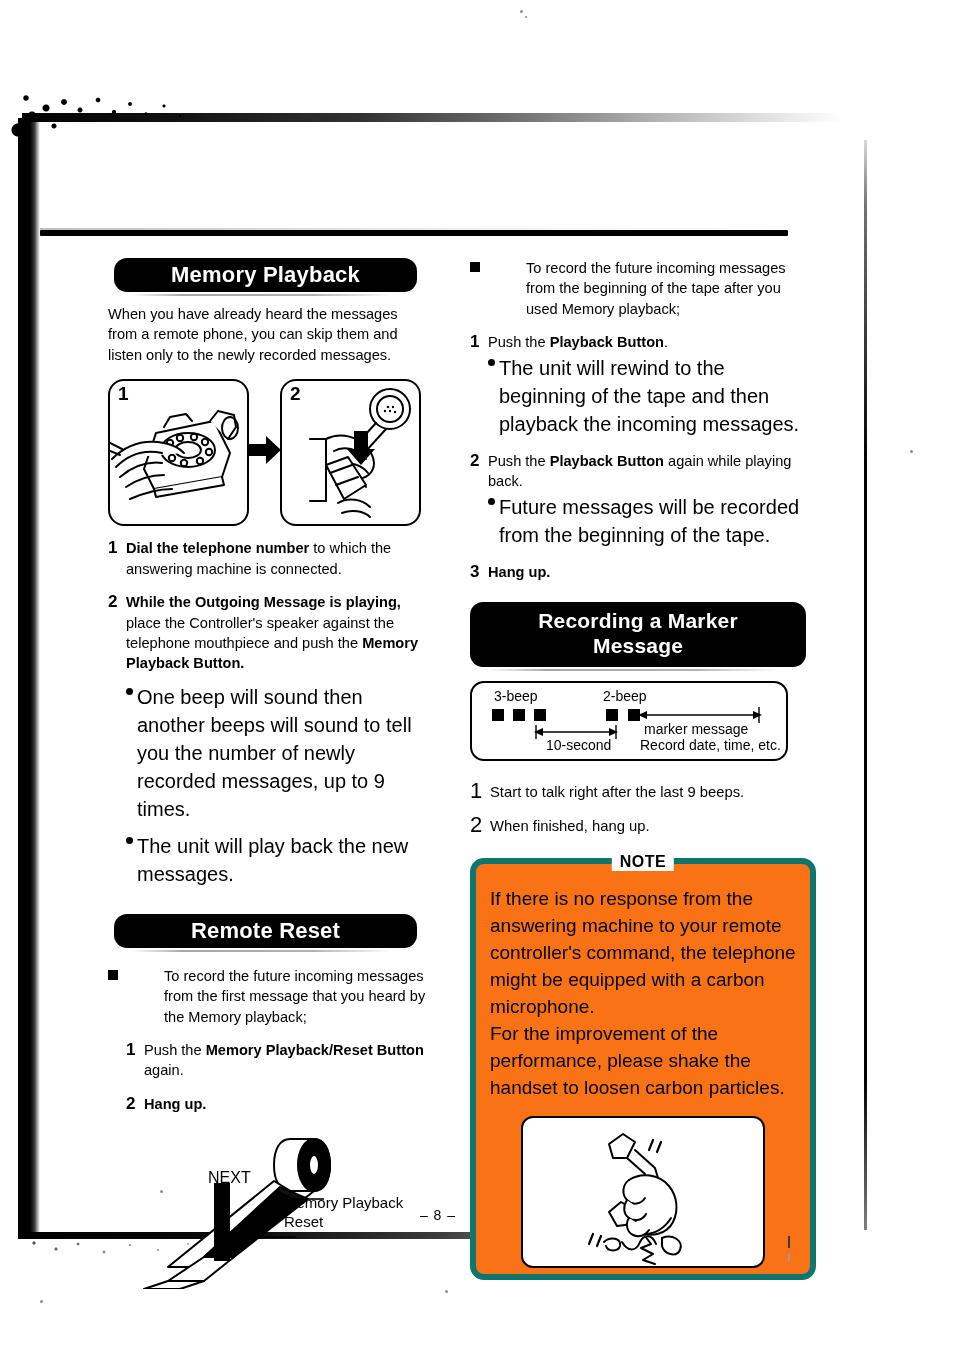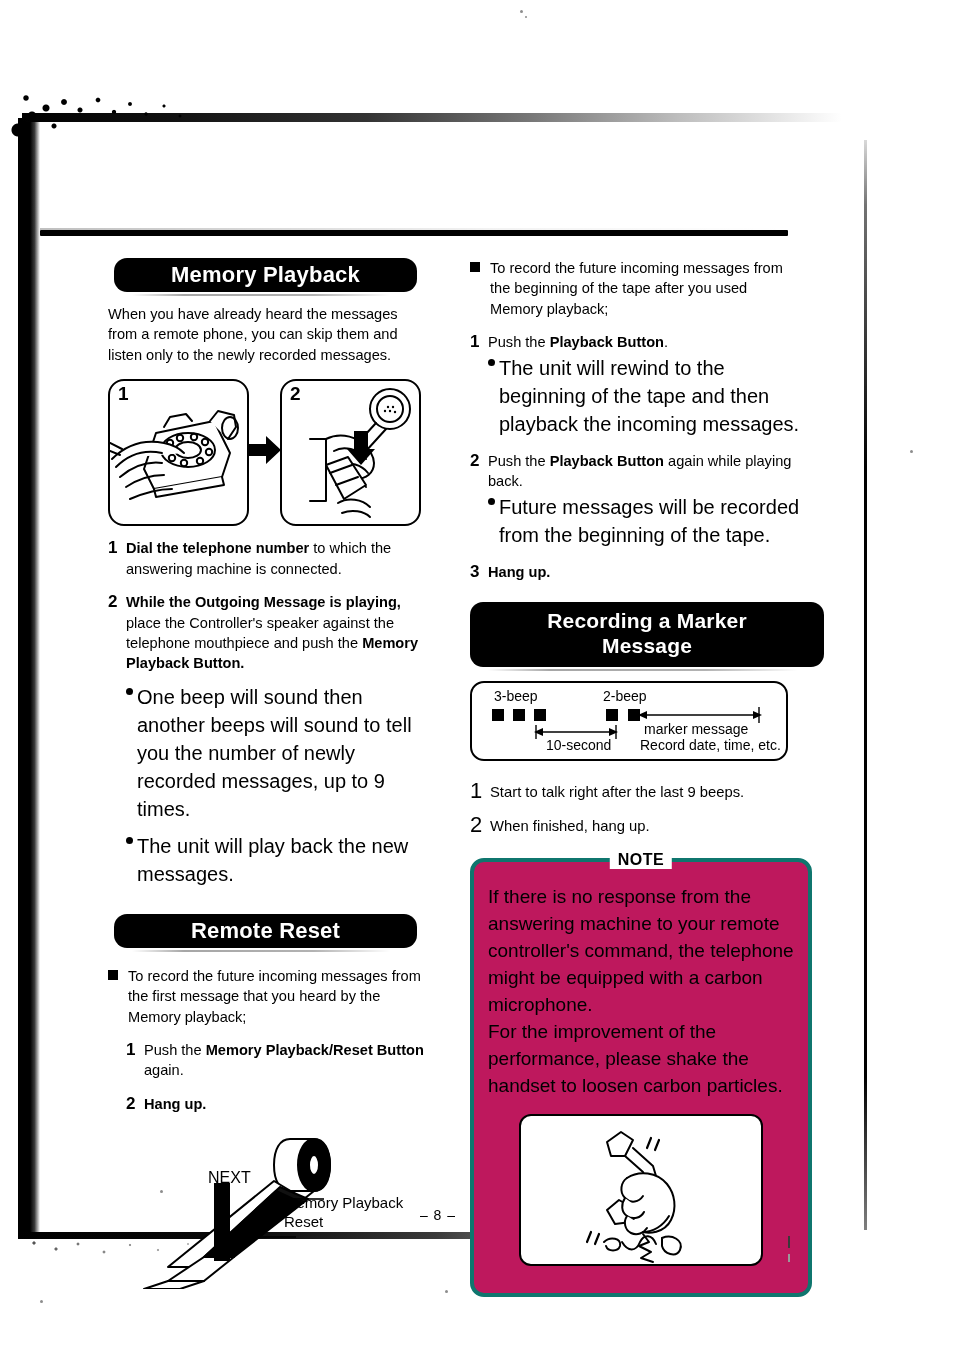--- a/index.html
+++ b/index.html
@@ -76,21 +76,21 @@
   .col-left{left:108px;width:318px;}
   .col-right{left:470px;width:330px;}
 
   
   .pill{
     background:#000;color:#fff;border-radius:13px;
     font-weight:bold;text-align:center;
     letter-spacing:.2px;
   }
   .pill.h1{font-size:22px;line-height:34px;height:34px;width:303px;margin-left:6px;}
-  .pill.h2lines{font-size:21px;line-height:1.16;padding:7px 0 9px;width:354px;}
+  .pill.h2lines{font-size:21px;line-height:1.16;padding:7px 12px 9px;width:312px;}
   .pill-under{
     position:relative;
   }
   .pill-under::after{
     content:"";position:absolute;left:18px;right:26px;bottom:-4px;height:2px;
     background:linear-gradient(to right,rgba(0,0,0,0),rgba(0,0,0,.35) 20%,rgba(0,0,0,.3) 70%,rgba(0,0,0,0));
   }
 
   
   .para{font-size:14.6px;line-height:1.40;margin-top:12px;}
@@ -99,21 +99,21 @@
   
   .numrow{display:flex;margin-top:13px;}
   .numrow .n{
     font-weight:bold;font-size:17px;line-height:1.22;width:18px;flex:0 0 18px;
   }
   .numrow .tx{font-size:14.6px;line-height:1.40;flex:1;}
   .numrow.big .n{font-size:22px;font-weight:normal;width:20px;flex:0 0 20px;line-height:1.05;}
   .numrow.big .tx{font-size:14.8px;padding-top:3px;}
 
   
-  .sqrow{display:flex;margin-top:10px;}
+  .sqrow{display:flex;margin-top:10px;gap:36px;}
   .sqrow .sq{
     width:10px;height:10px;background:#000;flex:0 0 10px;margin:4px 10px 0 0;
   }
   .sqrow .tx{font-size:14.6px;line-height:1.40;flex:1;}
 
   
   .dotrow{display:flex;margin-top:9px;}
   .dotrow .dt{
     width:7px;height:7px;background:#000;border-radius:50%;flex:0 0 7px;margin:5px 4px 0 0;
   }
@@ -143,22 +143,22 @@
   .beepbox{
     position:relative;width:314px;height:76px;border:2px solid #000;border-radius:14px;
     margin-top:14px;background:#fff;
   }
   .beep-sq{position:absolute;width:12px;height:12px;background:#000;}
   .beep-t{position:absolute;font-size:14px;}
 
   
   .notebox{
     position:relative;margin-top:22px;width:306px;
-    border:4px solid #0f766e;border-radius:14px;padding:22px 14px 25px;
-    background:#be185d;
+    border:6px solid #0f766e;border-radius:14px;padding:22px 14px 4px;
+    background:#f97316;
   }
   .note-title{
     position:absolute;top:-11px;left:50%;transform:translateX(-50%);
     background:#fff;padding:0 8px;font-weight:bold;font-size:16px;letter-spacing:.5px;
   }
   .note-body{font-size:19px;line-height:1.42;}
   .note-illus{
     margin:14px auto 2px;width:240px;height:148px;border:2px solid #000;border-radius:12px;
     background:#fff;position:relative;overflow:hidden;
   }

